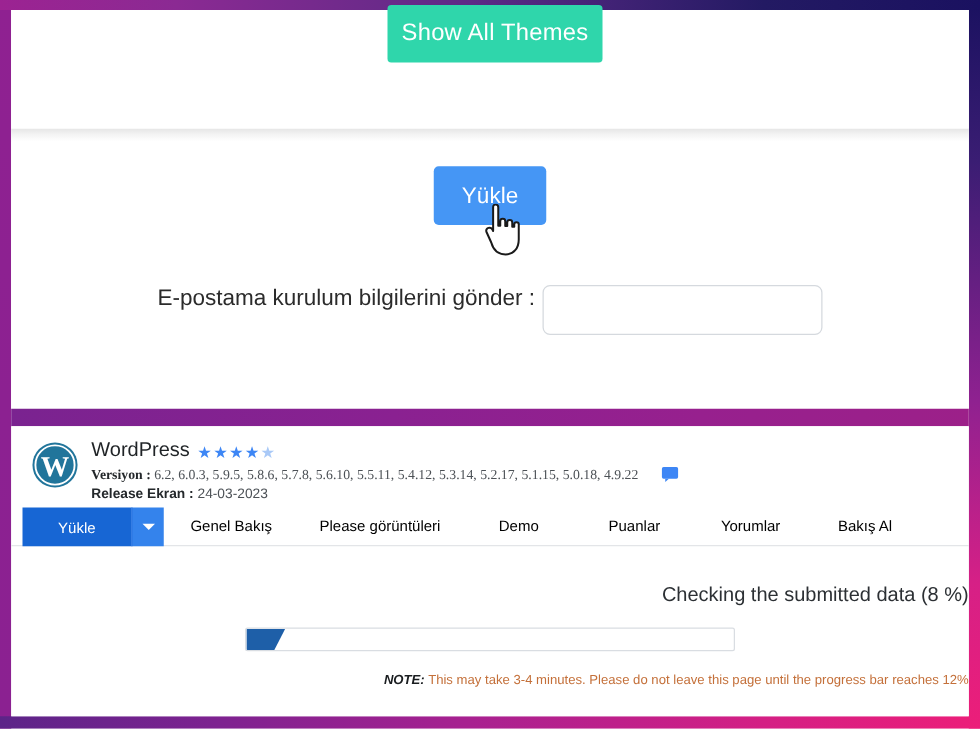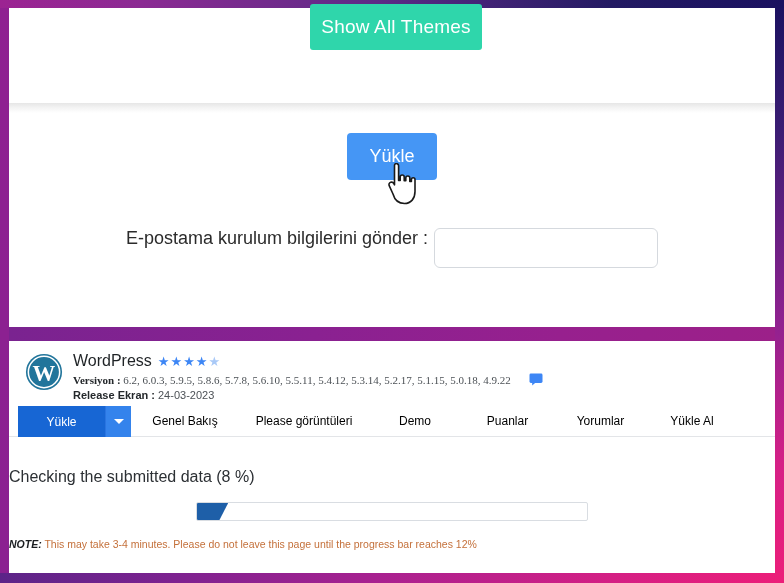--- a/index.html
+++ b/index.html
@@ -208,21 +208,21 @@
     justify-content: center;
     font-size: 12px;
     color: #000000;
     cursor: pointer;
     white-space: nowrap;
   }
 
   
   #progress-area {
     padding-top: 31px;
-    text-align: left;
+    text-align: right;
   }
   #progress-title {
     font-size: 16px;
     color: #2c3034;
     margin-bottom: 16px;
   }
   #progress-track {
     position: relative;
     width: 392px; height: 19px;
     margin: 0 auto;
@@ -325,21 +325,21 @@
         <div id="tab-yukle-caret">
           <span class="caret-down"></span>
         </div>
       </div>
 
       <div class="tab-item" style="width:108px">Genel Bakış</div>
       <div class="tab-item" style="width:130px">Please görüntüleri</div>
       <div class="tab-item" style="width:92px">Demo</div>
       <div class="tab-item" style="width:93px">Puanlar</div>
       <div class="tab-item" style="width:93px">Yorumlar</div>
-      <div class="tab-item" style="width:90px">Yükle Al</div>
+      <div class="tab-item" style="width:90px">Bakış Al</div>
     </div>
 
     <div id="progress-area">
       <div id="progress-title">Checking the submitted data (8 %)</div>
 
       <div id="progress-track">
         <div id="progress-fill" style="width: 8%;"></div>
       </div>
 
       <div id="progress-note"><b>NOTE:</b><span> This may take 3-4 minutes. Please do not leave this page until the progress bar reaches 12%</span></div>

